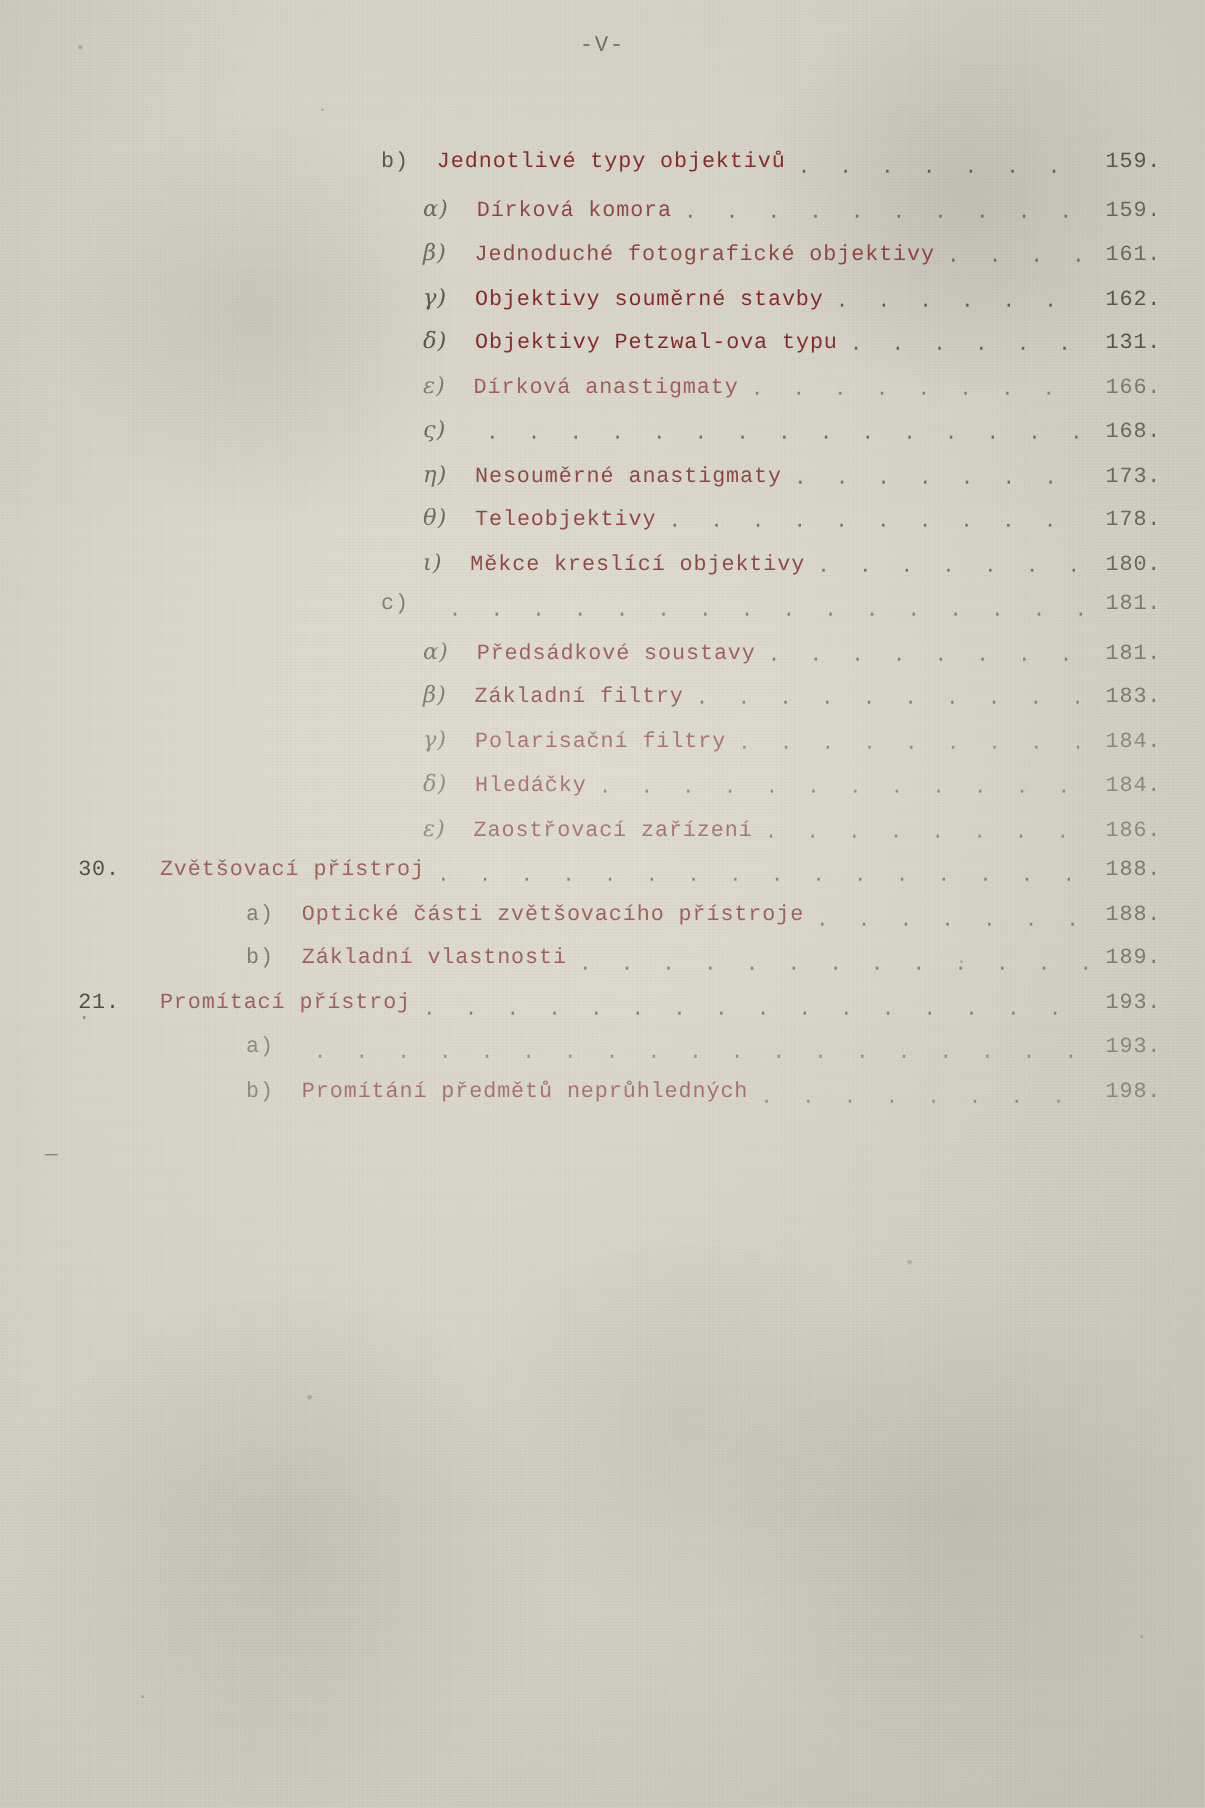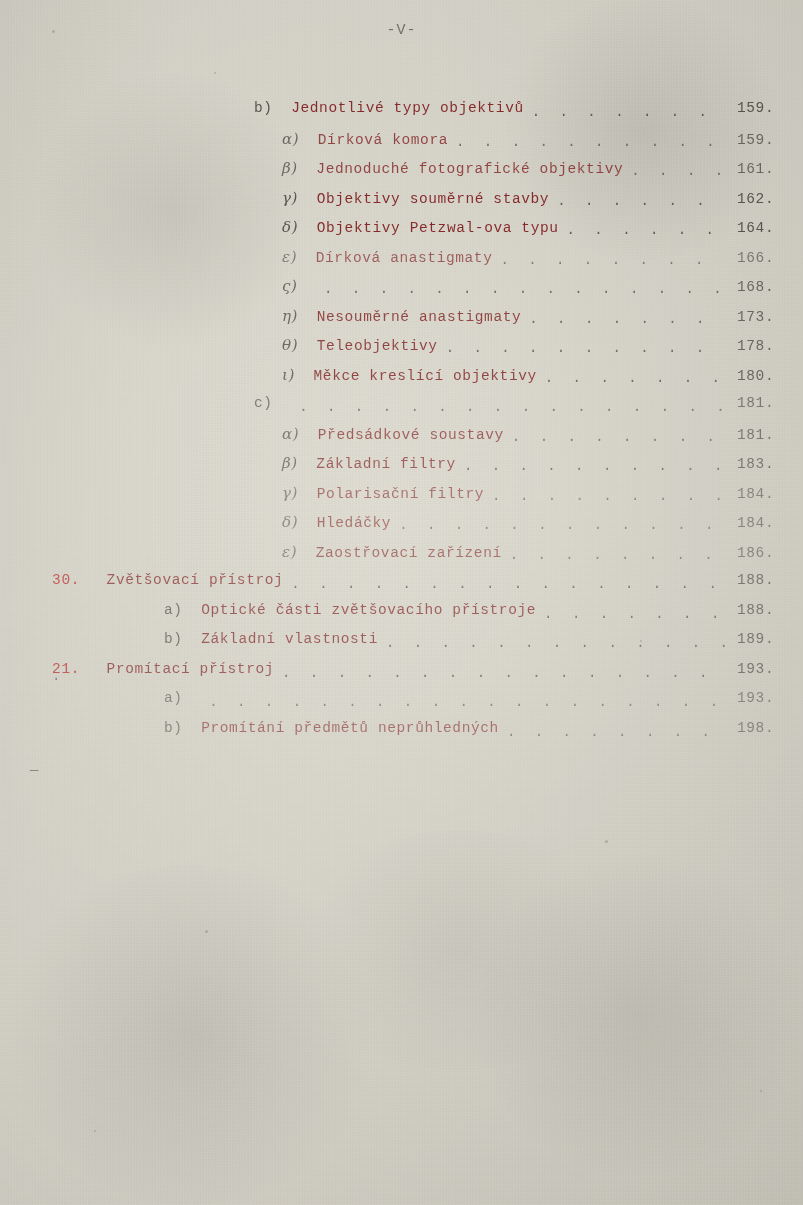--- a/index.html
+++ b/index.html
@@ -80,21 +80,21 @@
     font-size: 14.5px;
     letter-spacing: 0.6px;
     white-space: nowrap;
   }
 
   .num {
     width: 56px;
     text-align: right;
     padding-right: 8px;
     flex: 0 0 auto;
-    color: #b91c1c;
+    color: #000000;
   }
 
   .marker {
     flex: 0 0 auto;
     text-align: left;
     color: #4f4d47;
   }
   .marker.greek {
     font-family: "DejaVu Serif", serif;
     font-style: italic;
@@ -227,21 +227,21 @@
         <span class="page-no">162.</span>
       </div>
       <div class="row lvl-g ink-1">
         <span class="num"></span>
         <span class="marker greek">δ)</span>
         <span>&nbsp;&nbsp;</span>
         <span class="label">Objektivy Petzwal-ova typu</span>
         <span class="leader">
           <span>· · · · · · · · · · · · · · · · · · · · · · · · · · · · · ·</span>
         </span>
-        <span class="page-no">164.</span>
+        <span class="page-no">131.</span>
       </div>
       <div class="row lvl-g ink-3">
         <span class="num"></span>
         <span class="marker greek">ε)</span>
         <span>&nbsp;&nbsp;</span>
         <span class="label">Dírková anastigmaty</span>
         <span class="leader">
           <span>· · · · · · · · · · · · · · · · · · · · · · · · · · · · · ·</span>
         </span>
         <span class="page-no">166.</span>

